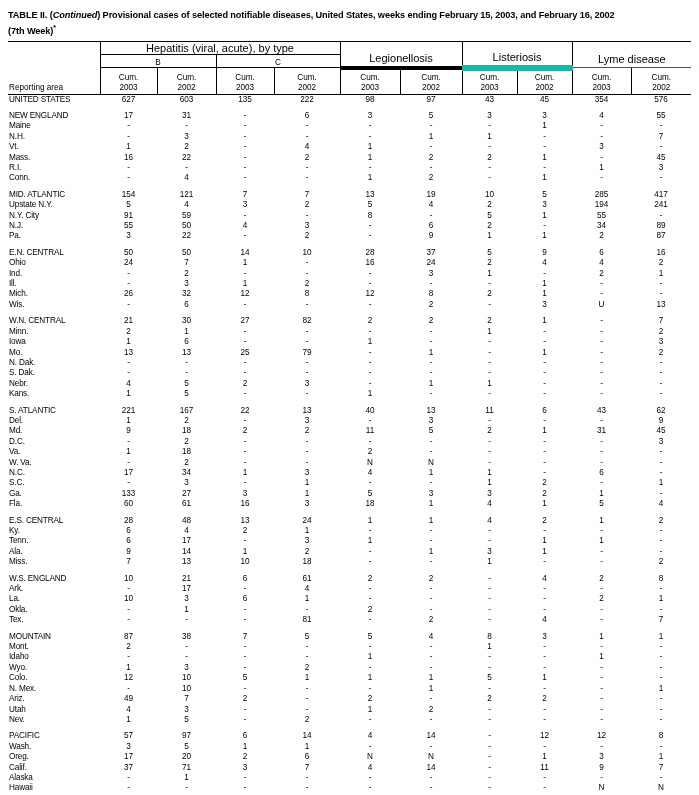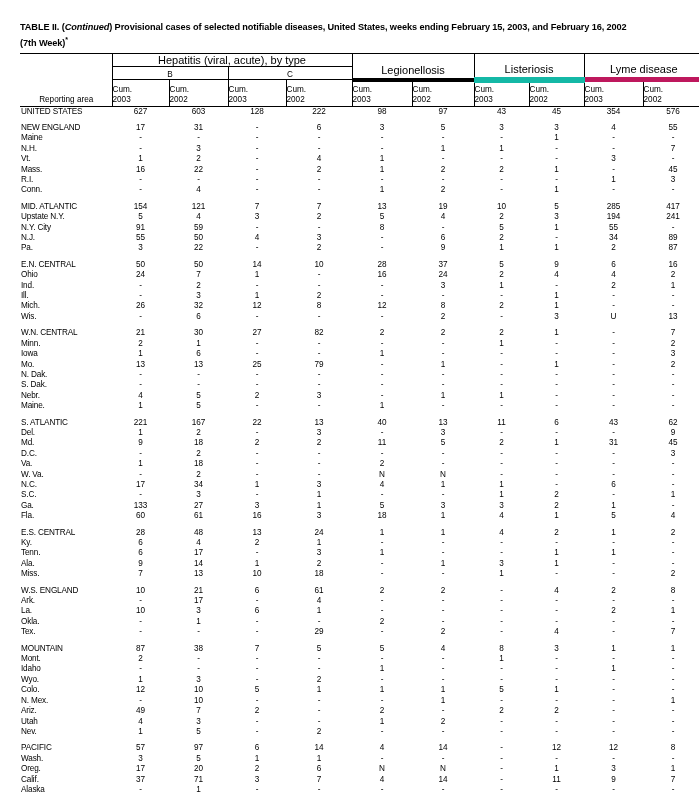--- a/index.html
+++ b/index.html
@@ -12,21 +12,21 @@
     width: 699px;
     height: 795px;
     font-family: "Liberation Sans", sans-serif;
     color: #000000;
     overflow: hidden;
   }
   .page {
     position: relative;
     width: 699px;
     height: 581px;
-    padding: 12px;
+    padding: 0;
     box-sizing: border-box;
   }
   .title-block {
     padding: 9px 10px 0 8px;
     font-size: 9.2px;
     font-weight: bold;
     line-height: 12.5px;
     letter-spacing: -0.1px;
   }
   .title-block .ital {
@@ -62,28 +62,28 @@
   .hdr-top td.nb { border-bottom: none; }
   .hdr-mid td {
     height: 12px;
     text-align: center;
     font-size: 8.2px;
     border-bottom: 1px solid #000;
   }
   .hdr-mid td.nb { border-bottom: none; }
   .hdr-cum td {
     height: 23px;
-    text-align: left;
+    text-align: center;
     font-size: 8.2px;
     line-height: 10.5px;
     border-bottom: 1px solid #000;
     padding-bottom: 1px;
   }
   .hdr-cum td.rep {
-    text-align: center;
+    text-align: left;
     vertical-align: bottom;
     padding-left: 1px;
   }
   .vl { border-left: 1px solid #000; }
   .topline { border-top: 1px solid #000; }
 
   
   tbody tr td {
     height: 10.4px;
     line-height: 10.4px;
@@ -125,21 +125,21 @@
         <col style="width:55px">
       <col style="width:59px">
         <col style="width:60px">
     </colgroup>
     <thead>
       <tr class="hdr-top topline">
         <td class="nb"></td>
         <td colspan="4" class="vl">Hepatitis (viral, acute), by type</td>
         <td colspan="2" class="vl nb" rowspan="2" style="vertical-align:bottom;padding-bottom:2px;border-bottom:4px solid #000000">Legionellosis</td>
         <td colspan="2" class="vl nb" rowspan="2" style="vertical-align:bottom;padding-bottom:2px;border-bottom:6px solid #14b8a6">Listeriosis</td>
-        <td colspan="2" class="vl nb" rowspan="2" style="vertical-align:bottom;padding-bottom:2px;border-bottom:5px solid #be185d">Lyme disease</td>
+        <td colspan="2" class="vl nb" rowspan="2" style="vertical-align:bottom;padding-bottom:2px;border-bottom:1px solid #be185d">Lyme disease</td>
       </tr>
       <tr class="hdr-mid">
         <td class="nb"></td>
         <td colspan="2" class="vl">B</td>
         <td colspan="2" class="vl">C</td>
       </tr>
       <tr class="hdr-cum">
         <td class="rep">Reporting area</td>
         <td class="vl"><span>Cum.</span><br><span>2003</span></td>
         <td class="vl"><span>Cum.</span><br><span>2002</span></td>
@@ -151,21 +151,21 @@
         <td class="vl"><span>Cum.</span><br><span>2002</span></td>
         <td class="vl"><span>Cum.</span><br><span>2003</span></td>
         <td class="vl"><span>Cum.</span><br><span>2002</span></td>
       </tr>
     </thead>
     <tbody id="table-body">
         <tr>
           <td class="area">UNITED STATES</td>
           <td>627</td>
           <td>603</td>
-          <td>128</td>
+          <td>135</td>
           <td>222</td>
           <td>98</td>
           <td>97</td>
           <td>43</td>
           <td>45</td>
           <td>354</td>
           <td>576</td>
         </tr>
         <tr class="spacer">
           <td colspan="11"></td>
@@ -498,21 +498,21 @@
           <td>2</td>
           <td>3</td>
           <td>-</td>
           <td>1</td>
           <td>1</td>
           <td>-</td>
           <td>-</td>
           <td>-</td>
         </tr>
         <tr>
-          <td class="area">Maine.</td>
+          <td class="area">Kans.</td>
           <td>1</td>
           <td>5</td>
           <td>-</td>
           <td>-</td>
           <td>1</td>
           <td>-</td>
           <td>-</td>
           <td>-</td>
           <td>-</td>
           <td>-</td>
@@ -771,21 +771,21 @@
           <td>-</td>
           <td>-</td>
           <td>-</td>
           <td>-</td>
         </tr>
         <tr>
           <td class="area">Tex.</td>
           <td>-</td>
           <td>-</td>
           <td>-</td>
-          <td>29</td>
+          <td>81</td>
           <td>-</td>
           <td>2</td>
           <td>-</td>
           <td>4</td>
           <td>-</td>
           <td>7</td>
         </tr>
         <tr class="spacer">
           <td colspan="11"></td>
         </tr>

